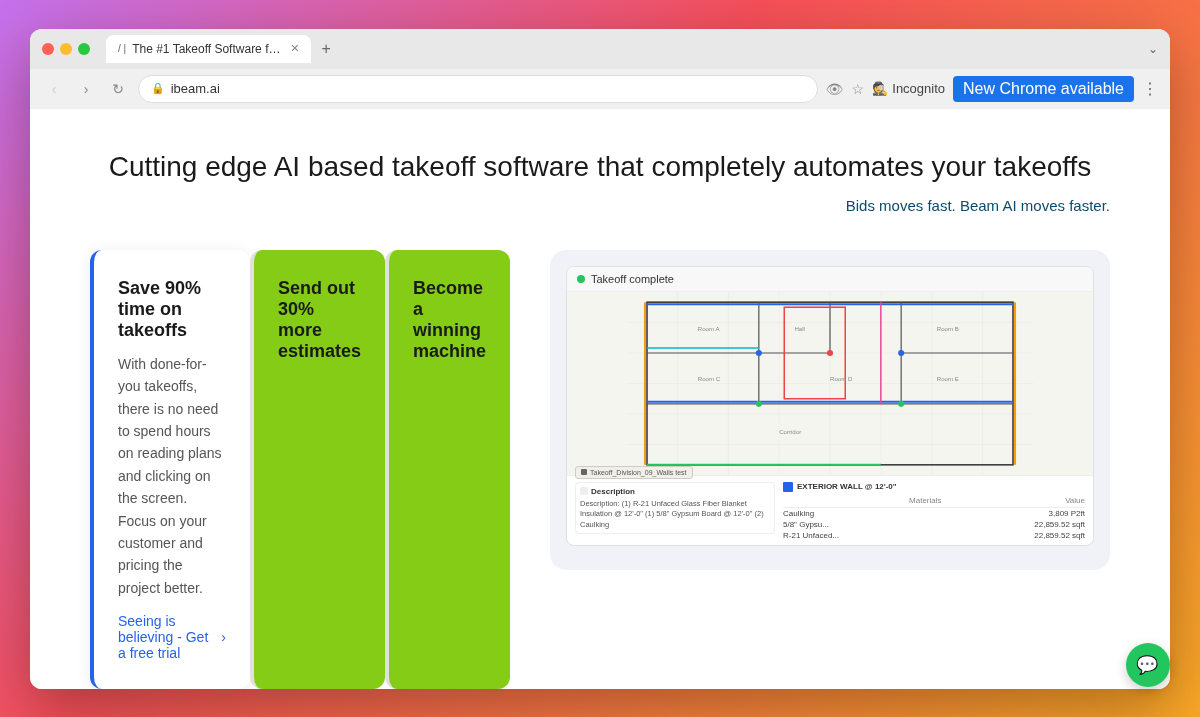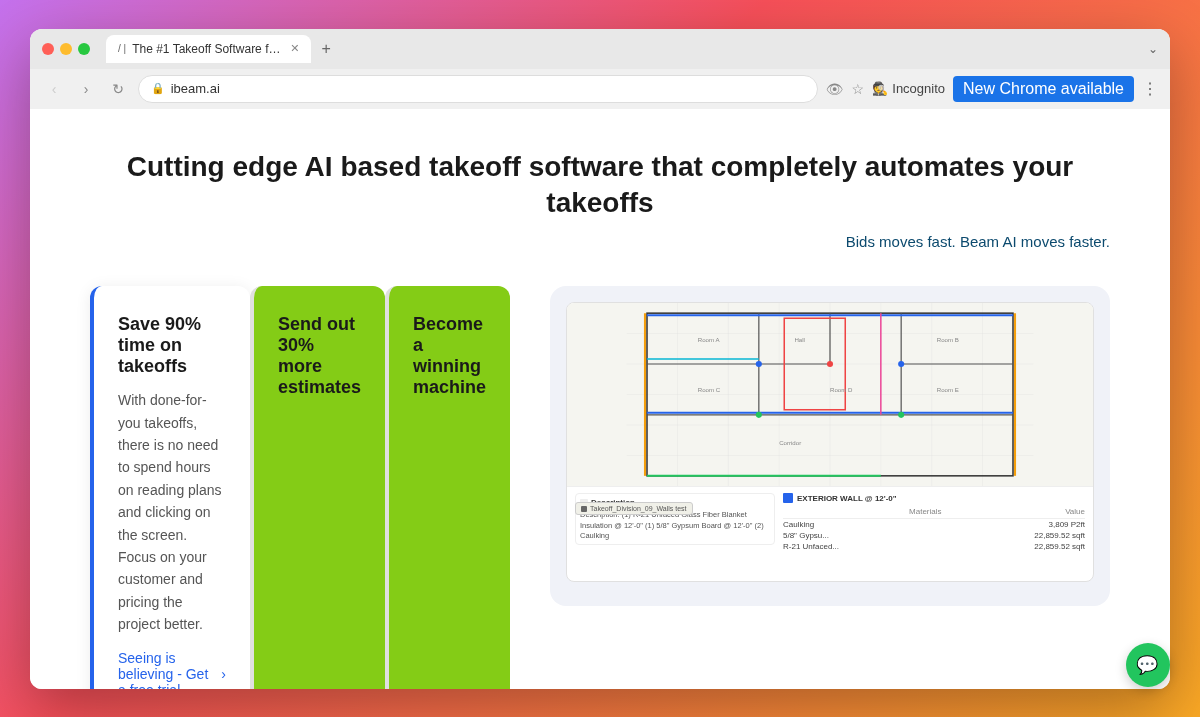--- a/index.html
+++ b/index.html
@@ -218,21 +218,21 @@
       gap: 0;
     }
 
     .hero-section {
       text-align: center;
       margin-bottom: 36px;
     }
 
     .hero-title {
       font-size: 28px;
-      font-weight: 700;
+      font-weight: 400;
       color: #1a1a1a;
       line-height: 1.3;
       margin-bottom: 12px;
     }
 
     .hero-subtitle {
       font-size: 15px;
       color: #0c4a6e;
       text-align: right;
     }
@@ -448,20 +448,24 @@
 
         <div class="feature-card inactive">
           <h3 class="feature-title">Become a winning machine</h3>
         </div>
 
       </div>
 
       <div class="right-panel">
         <div class="takeoff-screenshot">
 
+          <div class="takeoff-header">
+            <div class="status-dot"></div>
+            <span class="status-text">Takeoff complete</span>
+          </div>
 
           <div style="height: calc(100% - 30px); display:flex; flex-direction:column;">
             <div class="floor-plan-main">
               
               <svg viewBox="0 0 400 180" width="100%" height="100%" class="floor-plan-svg">
 
                 <rect width="400" height="180" fill="#f5f5f0"></rect>
 
                 <line x1="0" y1="30" x2="400" y2="30" stroke="#ddd" stroke-width="0.3"></line>
                 <line x1="0" y1="60" x2="400" y2="60" stroke="#ddd" stroke-width="0.3"></line>

